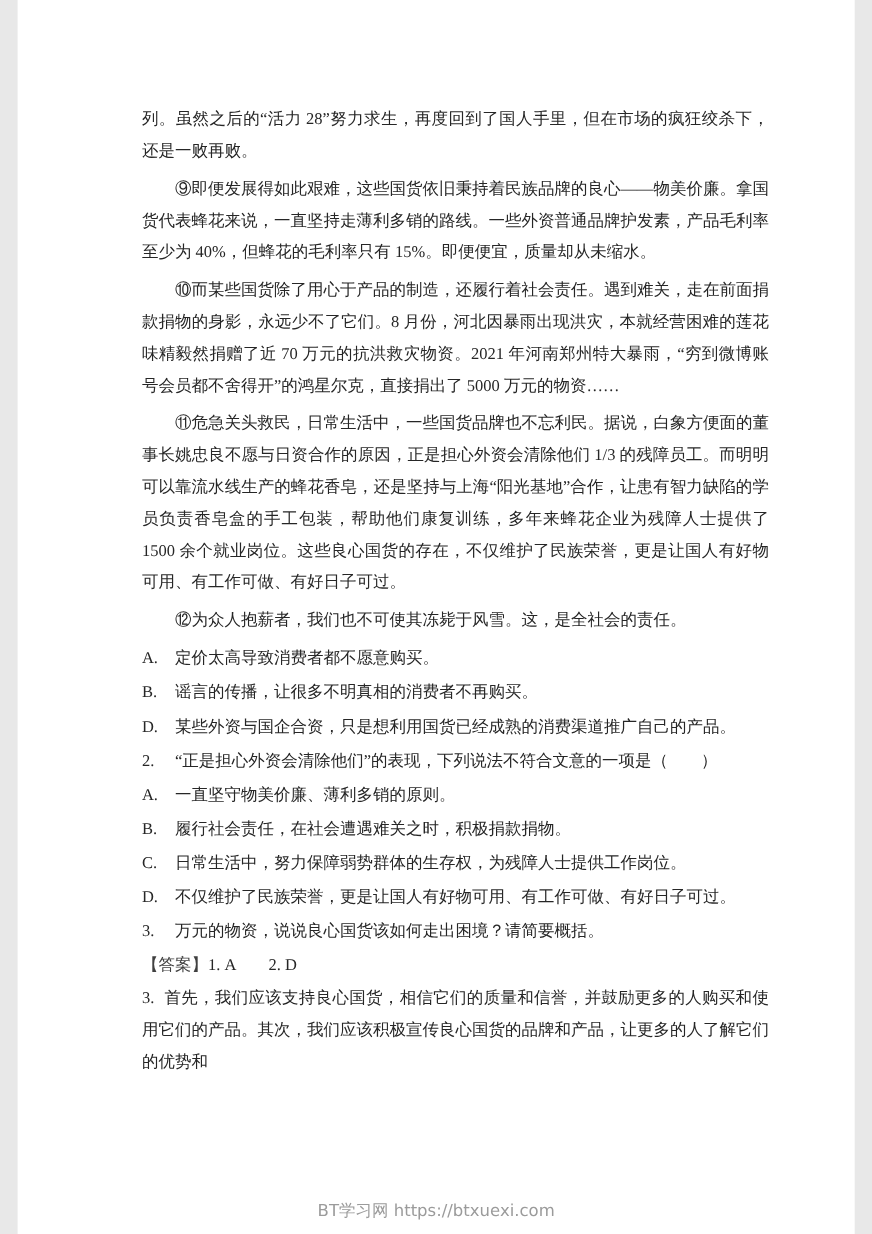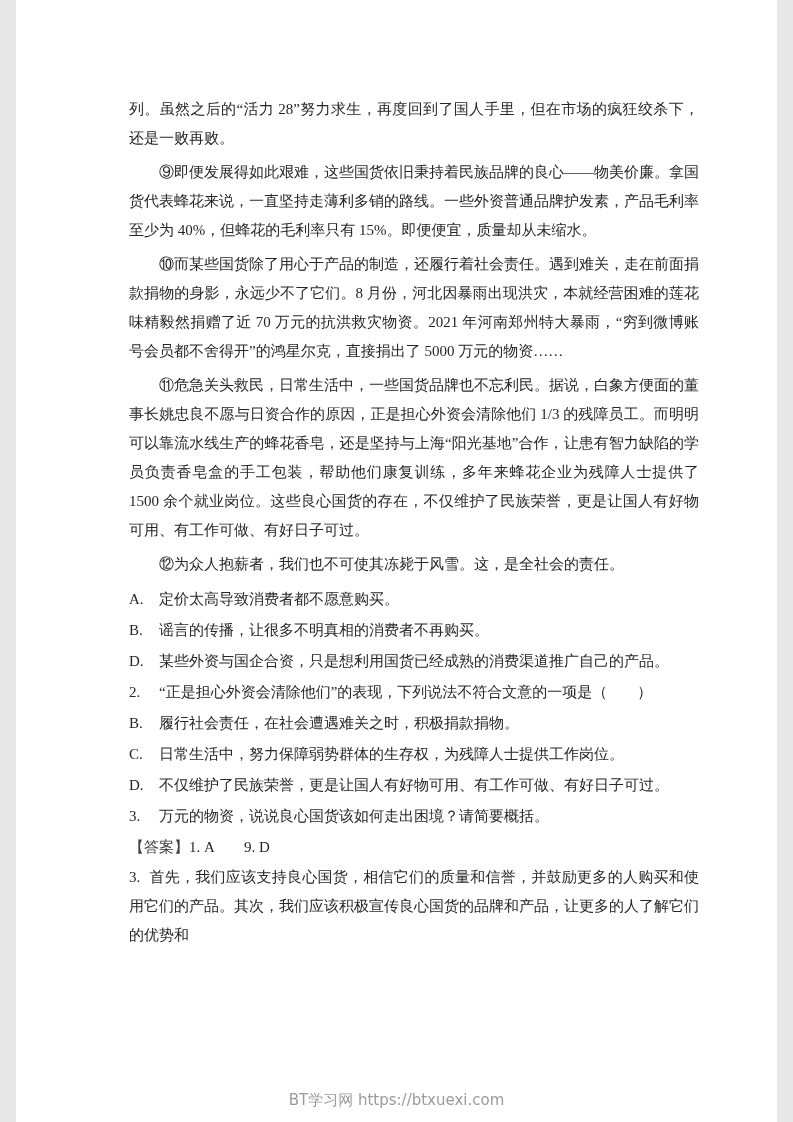--- a/index.html
+++ b/index.html
@@ -79,35 +79,38 @@
       <span class="opt-label">B.</span><span>谣言的传播，让很多不明真相的消费者不再购买。</span>
     </p>
     <p class="qline">
       <span class="opt-label">D.</span><span>某些外资与国企合资，只是想利用国货已经成熟的消费渠道推广自己的产品。</span>
     </p>
 
     <p class="qline">
       <span class="qnum">2.</span><span>“正是担心外资会清除他们”的表现，下列说法不符合文意的一项是（　　）</span>
     </p>
     <p class="qline">
+      <span class="opt-label">A.</span><span>一直坚守物美价廉、薄利多销的原则。</span>
+    </p>
+    <p class="qline">
       <span class="opt-label">B.</span><span>履行社会责任，在社会遭遇难关之时，积极捐款捐物。</span>
     </p>
     <p class="qline">
       <span class="opt-label">C.</span><span>日常生活中，努力保障弱势群体的生存权，为残障人士提供工作岗位。</span>
     </p>
     <p class="qline">
       <span class="opt-label">D.</span><span>不仅维护了民族荣誉，更是让国人有好物可用、有工作可做、有好日子可过。</span>
     </p>
 
     <p class="qline">
       <span class="qnum">3.</span><span>万元的物资，说说良心国货该如何走出困境？请简要概括。</span>
     </p>
 
     <p class="answer-line">
-      <span class="answer-label" id="answer-label" style="color: #404040;">【答案】</span><span>1. A　　9. D</span>
+      <span class="answer-label" id="answer-label" style="color: #404040;">【答案】</span><span>1. A　　2. D</span>
     </p>
 
     <p class="answer-detail">
       <span class="detail-num">3.</span><span>首先，我们应该支持良心国货，相信它们的质量和信誉，并鼓励更多的人购买和使用它们的产品。其次，我们应该积极宣传良心国货的品牌和产品，让更多的人了解它们的优势和</span>
     </p>
 
   </div>
 
   <div class="footer" id="footer" style="color: rgb(155, 155, 155);">BT学习网 https://btxuexi.com</div>
 </div>

